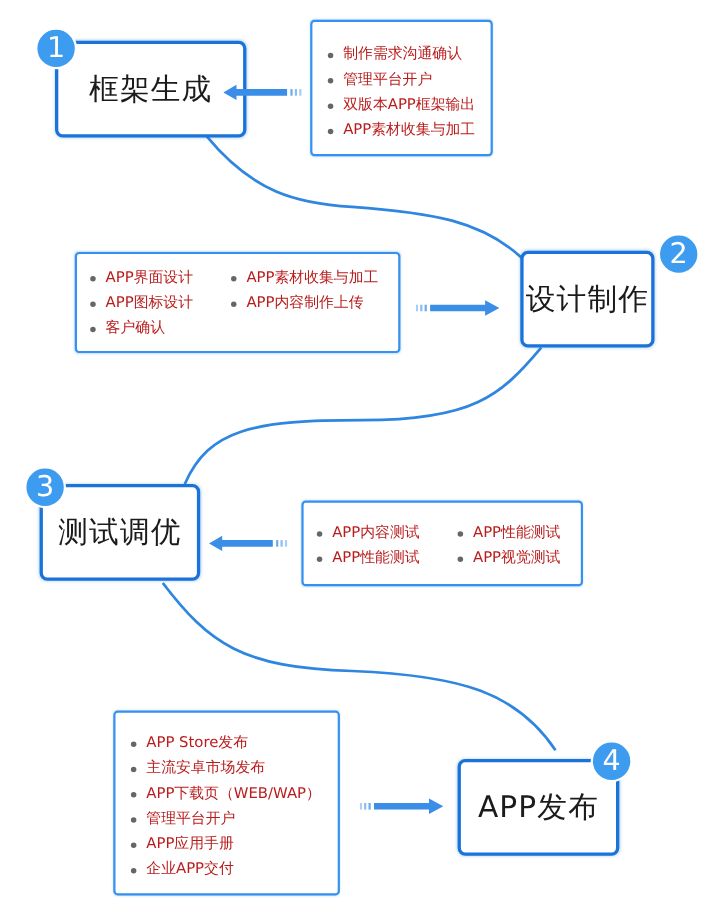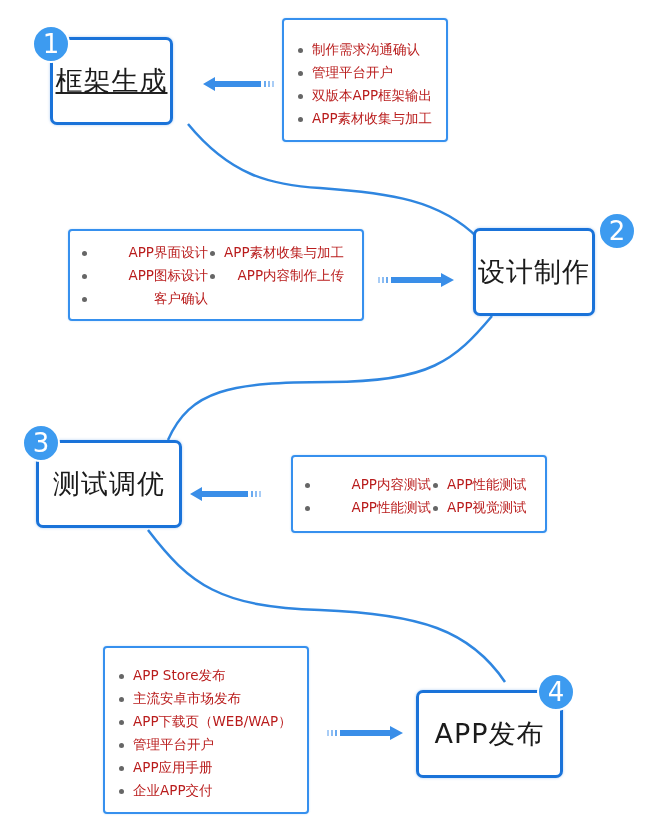--- a/index.html
+++ b/index.html
@@ -11,33 +11,33 @@
           box-sizing:border-box; }
   .step .title { font-size:27px; color:#1b1b1b; letter-spacing:1px; }
   .badge { position:absolute; width:38px; height:38px; border-radius:50%; background:#3d9bf0;
            color:#fff; font-size:26px; display:flex; align-items:center; justify-content:center;
            border:2px solid #fff; box-sizing:border-box; }
   .info { position:absolute; background:#fff; border:2.5px solid #3690ee; border-radius:4px;
           box-sizing:border-box; box-shadow:0 0 2px rgba(54,144,238,0.3); }
   .info ul { list-style:none; margin:0; padding:0; }
   .info li { font-size:13.5px; color:#b91c1c; line-height:23px; white-space:nowrap; position:relative; padding-left:16px; }
   .info li::before { content:""; position:absolute; left:2px; top:10px; width:5px; height:5px; border-radius:50%; background:#666; }
-  .cols { display:flex;text-align:right; }
+  .cols { display:flex; }
   .arrow { position:absolute; height:14px; }
 </style>
 </head>
 <body>
 
 <svg id="curves" viewBox="0 0 658 838">
   <path d="M188,124 C230,175 270,185 320,188 C390,193 440,200 478,238" fill="none" stroke="#2f86e0" stroke-width="2.5"></path>
   <path d="M492,316 C455,360 430,382 330,382 C230,382 190,390 168,440" fill="none" stroke="#2f86e0" stroke-width="2.5"></path>
   <path d="M148,530 C190,585 220,607 320,610 C420,614 470,630 505,682" fill="none" stroke="#2f86e0" stroke-width="2.5"></path>
 </svg>
 
-<div class="step" style="left:50px;top:37px;width:123px;height:88px;text-decoration:underline;">
+<div class="step" style="left:50px;top:37px;width:174px;height:88px;">
   <span class="title">框架生成</span>
 </div>
 <div class="badge" style="left:32px;top:25px;">1</div>
 <svg class="arrow" style="left:203px;top:76px;width:74px;height:16px;" viewBox="0 0 74 16">
   <polygon points="0,8 12,1 12,5 58,5 58,11 12,11 12,15" fill="#3a8ee8"></polygon>
   <rect x="61" y="5" width="2" height="6" fill="#6aaaf0"></rect>
     <rect x="65" y="5" width="2" height="6" fill="#8bbcf3"></rect>
     <rect x="69" y="5" width="2" height="6" fill="#a9cdf6"></rect>
 </svg>
 <div class="info" style="left:282px;top:18px;width:166px;height:124px;padding:18px 0 0 12px;">
@@ -76,21 +76,21 @@
 <div class="step" style="left:36px;top:440px;width:146px;height:88px;">
   <span class="title">测试调优</span>
 </div>
 <div class="badge" style="left:22px;top:424px;">3</div>
 <svg class="arrow" style="left:190px;top:486px;width:74px;height:16px;" viewBox="0 0 74 16">
   <polygon points="0,8 12,1 12,5 58,5 58,11 12,11 12,15" fill="#3a8ee8"></polygon>
   <rect x="61" y="5" width="2" height="6" fill="#6aaaf0"></rect>
     <rect x="65" y="5" width="2" height="6" fill="#8bbcf3"></rect>
     <rect x="69" y="5" width="2" height="6" fill="#a9cdf6"></rect>
 </svg>
-<div class="info" style="left:274px;top:455px;width:256px;height:78px;padding:16px 0 0 10px;margin-left:17px;">
+<div class="info" style="left:274px;top:455px;width:256px;height:78px;padding:16px 0 0 10px;">
   <div class="cols">
     <ul style="width:128px;">
       <li>APP内容测试</li>
       <li>APP性能测试</li>
     </ul>
     <ul>
       <li>APP性能测试</li>
       <li>APP视觉测试</li>
     </ul>
   </div>

